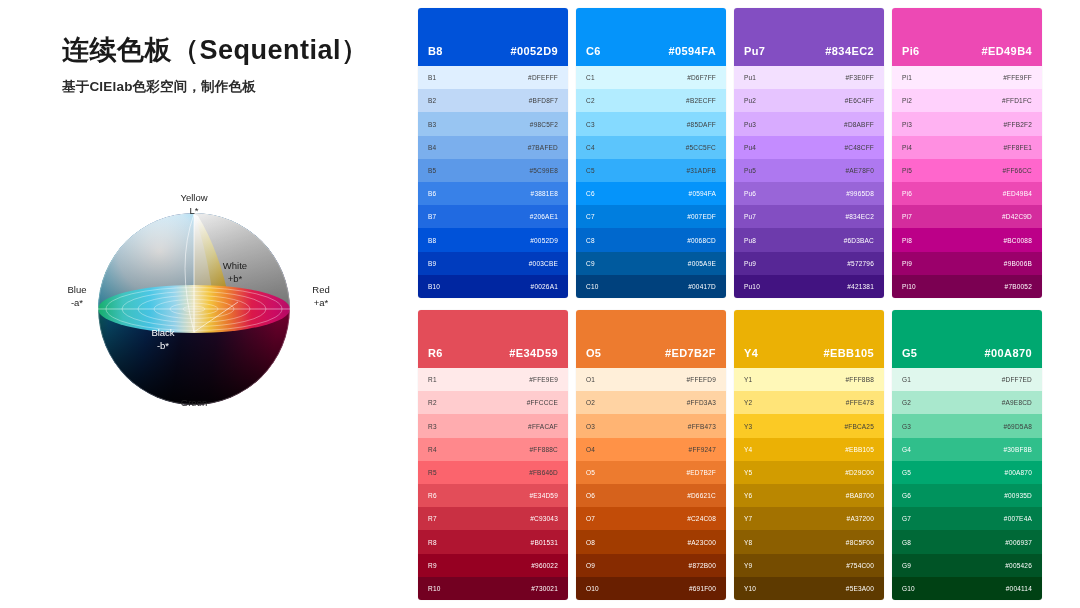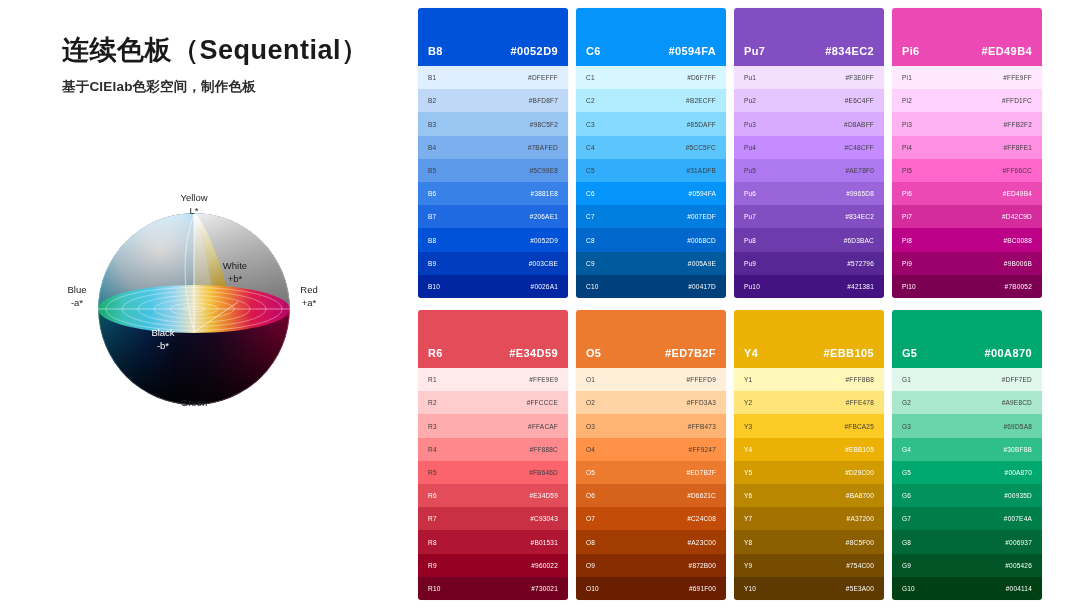--- a/index.html
+++ b/index.html
@@ -26,21 +26,21 @@
   
   .diagram { position: absolute; left: 58px; top: 192px; width: 272px; height: 228px; }
   .diagram svg { display: block; }
   .axis-label {
     position: absolute; font-size: 9.5px; color: #222; text-align: center;
     line-height: 1.35; font-family: "Liberation Sans", sans-serif;
   }
   .lbl-white { left: 106px; top: 0px; width: 60px; }
   .lbl-black { left: 106px; top: 205px; width: 60px; }
   .lbl-green { left: -4px; top: 92px; width: 46px; }
-  .lbl-red   { left: 228px; top: 92px; width: 46px; }
+  .lbl-red   { left: 240px; top: 92px; width: 46px; }
   .lbl-yellow { position: absolute; left: 148px; top: 68px; width: 58px;
                 font-size: 9.5px; color: #1a1a1a; line-height: 1.35; text-align: center; }
   .lbl-blue   { position: absolute; left: 79px; top: 135px; width: 52px;
                 font-size: 9.5px; color: #ffffff; line-height: 1.35; text-align: center; }
 
   
   .palette-area {
     flex: 1; padding: 8px 38px 8px 8px;
     display: flex; flex-direction: column; gap: 12px;
   }

